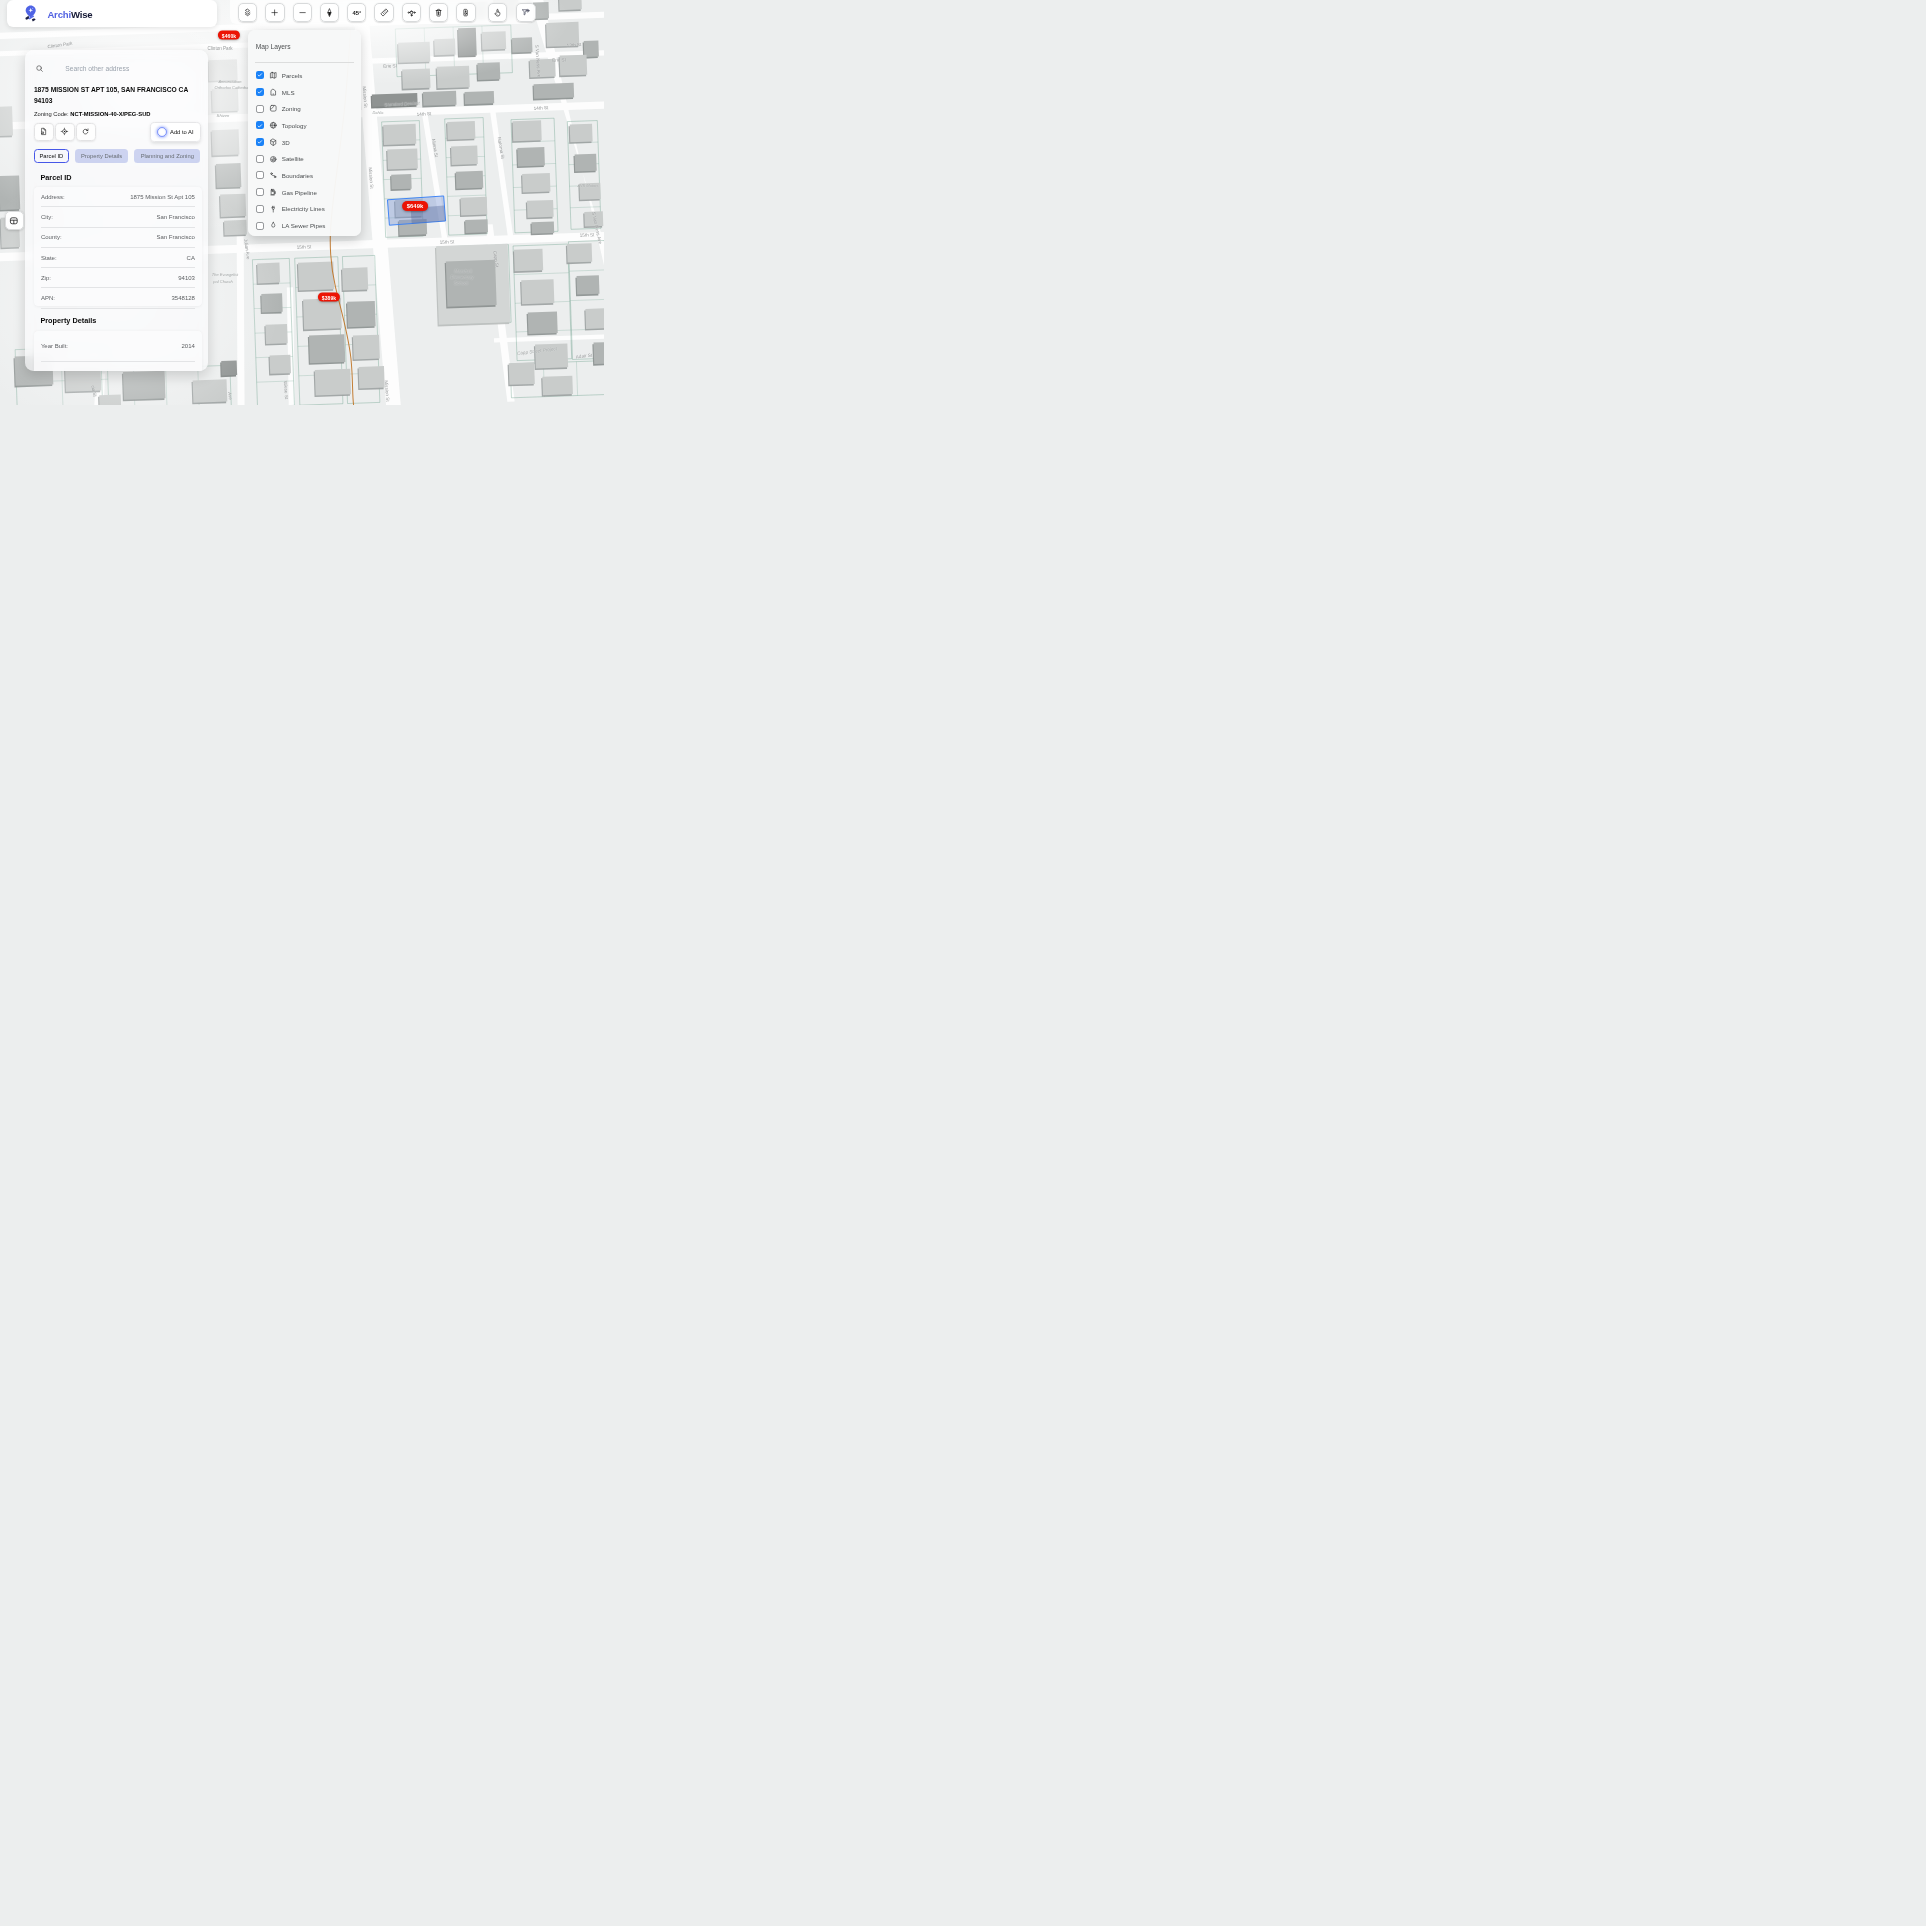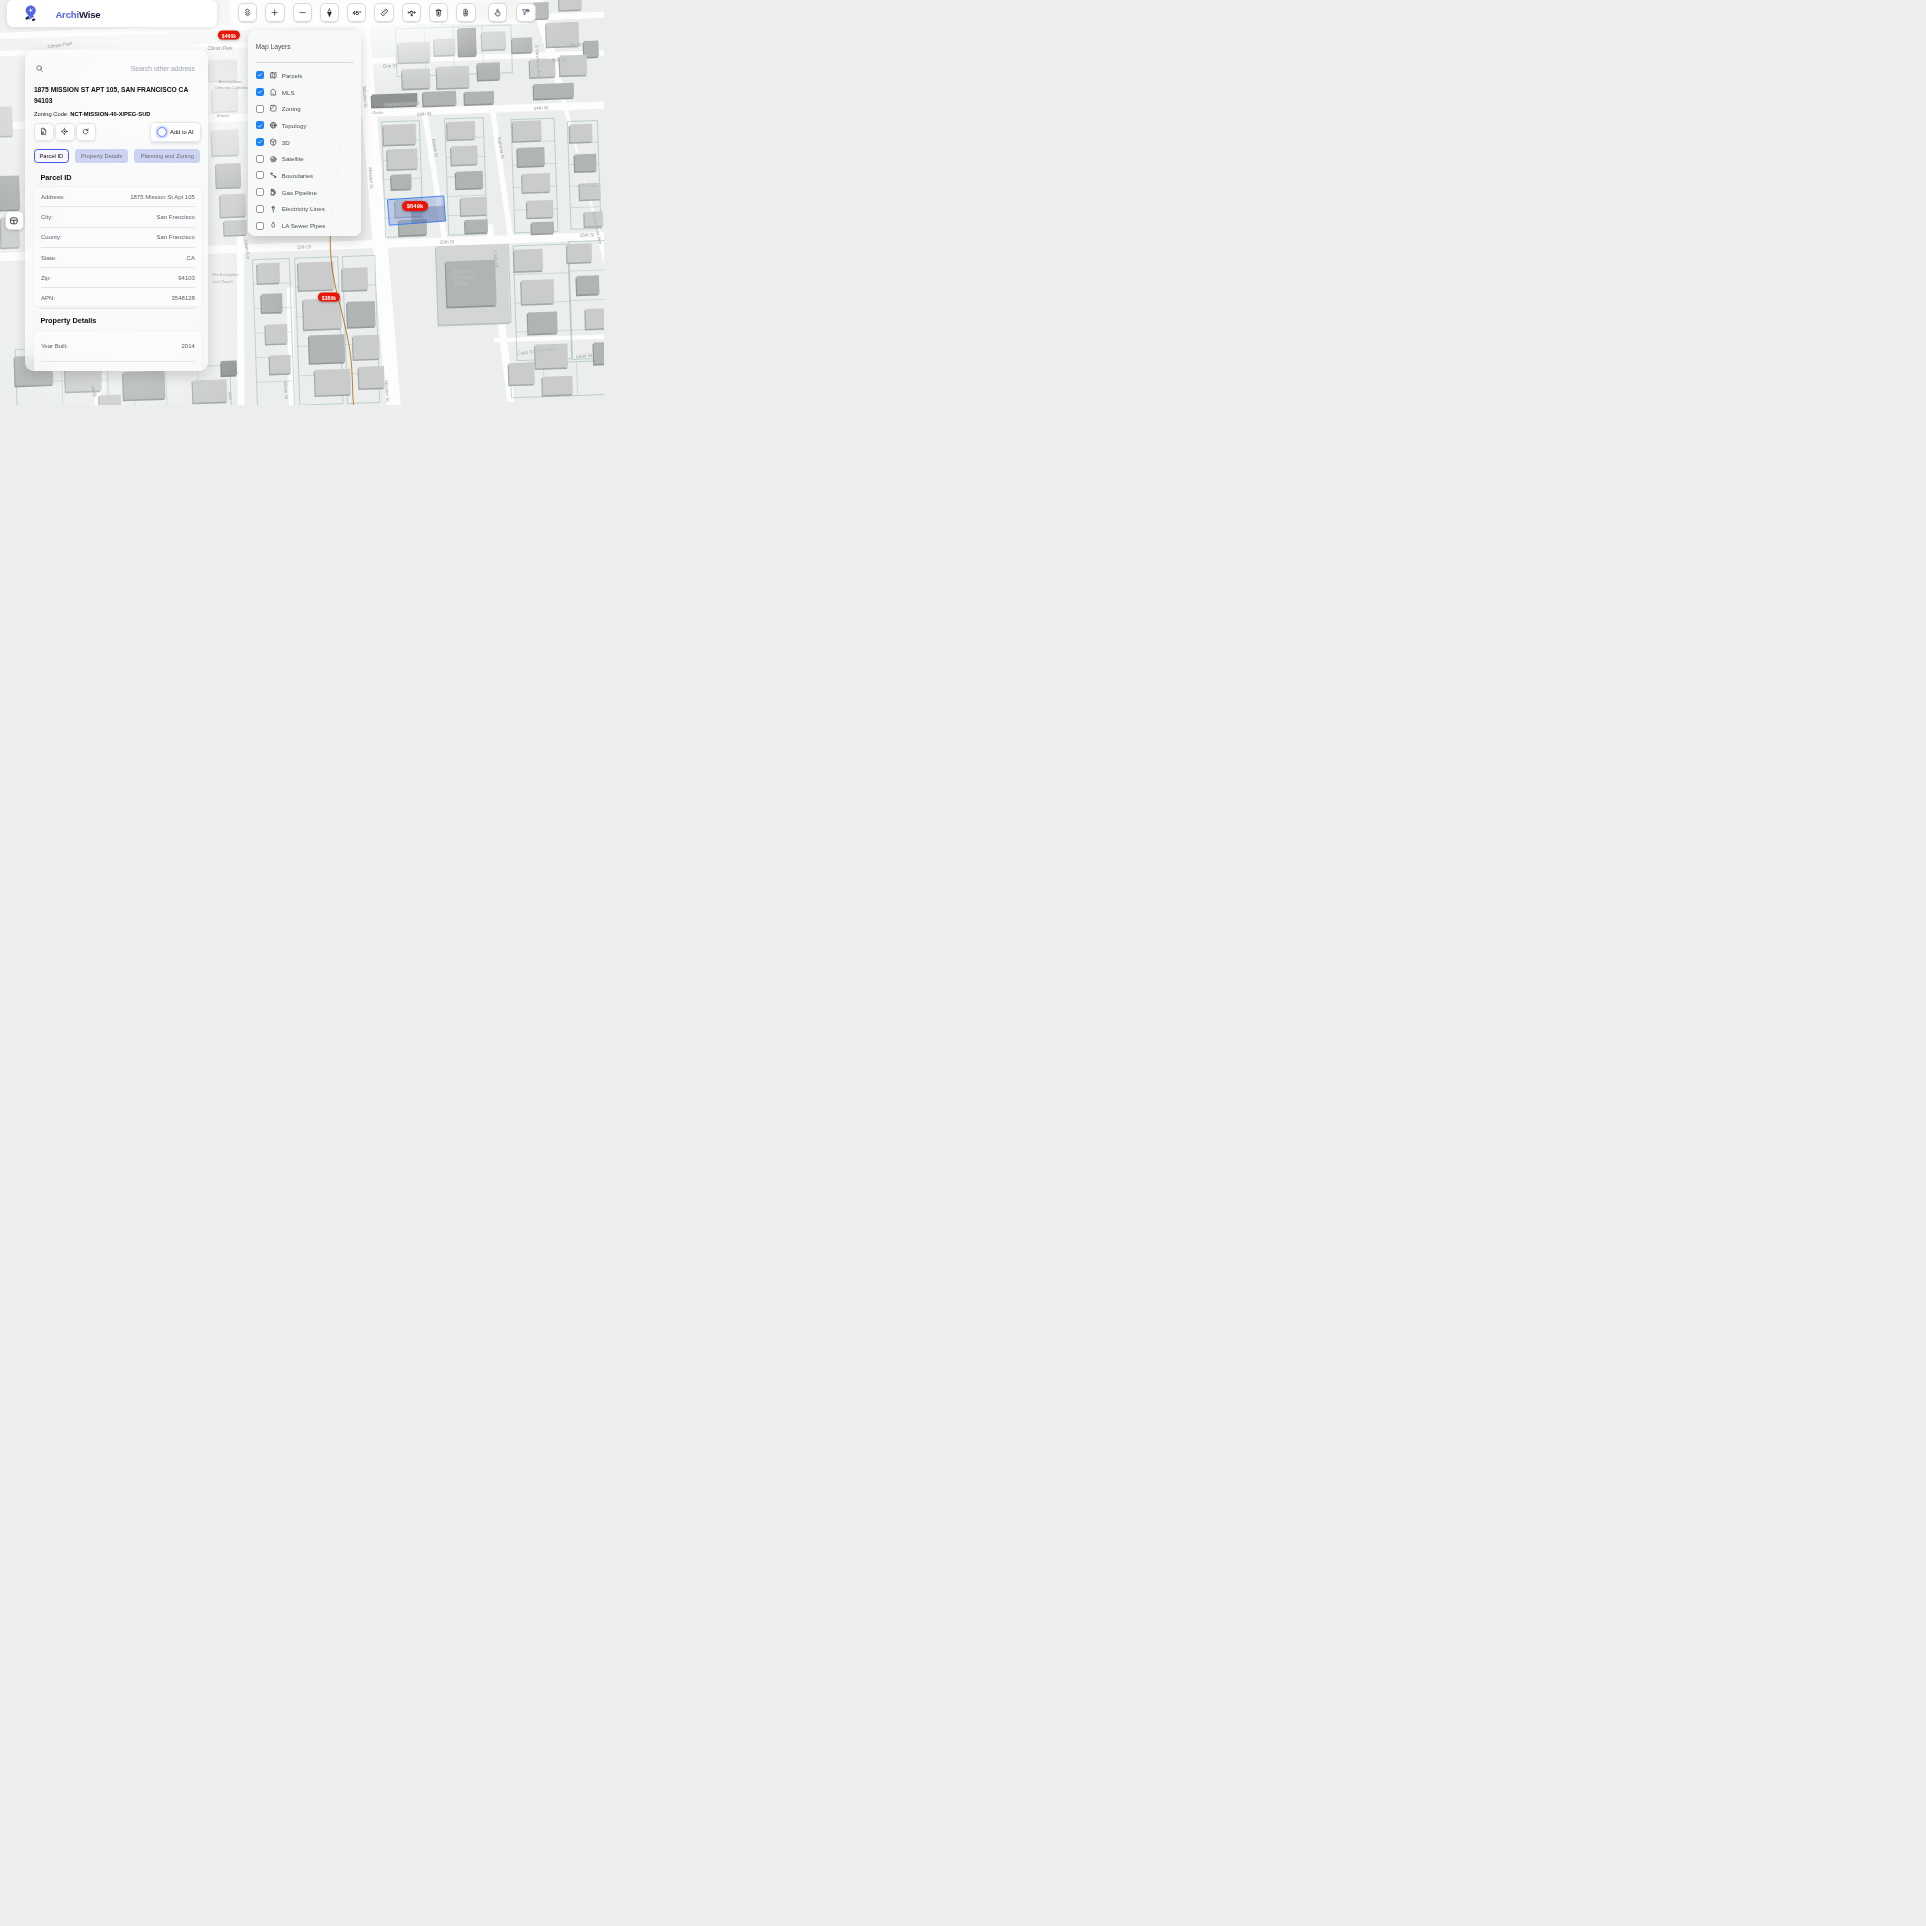--- a/index.html
+++ b/index.html
@@ -21,21 +21,21 @@
 
   .marker{position:absolute;transform:translate(-50%,-50%);background:#ec1405;color:#fff;
      font-weight:bold;font-size:5px;padding:1.5px 3.9px;border-radius:5.4px;
      box-shadow:0 0.8px 2.3px rgba(0,0,0,.35);letter-spacing:0.1px;}
   .marker.large{font-size:5.8px;padding:1.9px 4.6px;border-radius:6.2px;}
 
   
   #logo-card{position:absolute;left:7px;top:0;width:210px;height:27px;background:#fff;
      border-radius:6.2px;box-shadow:0 1.5px 5.4px rgba(0,0,0,.10);display:flex;align-items:center;}
   #logo-card .pin{width:15.4px;height:17px;margin-left:16px;}
-  #logo-text{font-size:9.6px;font-weight:800;letter-spacing:-0.2px;margin-left:17px;margin-top:1.5px;}
+  #logo-text{font-size:9.6px;font-weight:800;letter-spacing:-0.2px;margin-left:9px;margin-top:1.5px;}
   #logo-text .p1{color:#5363e2;} #logo-text .p2{color:#151935;}
 
   
   #toolbar-strip{position:absolute;left:230px;top:0;width:303px;height:24px;
      background:rgba(255,255,255,.72);border-radius:0 0 6.2px 6.2px;backdrop-filter:blur(3.1px);}
   #toolbar{position:absolute;left:238px;top:3.1px;display:flex;gap:8px;}
   .tbtn{width:17.3px;height:17.3px;border-radius:5px;background:rgba(255,255,255,.96);
      border:0.4px solid #d8dadb;box-shadow:0 0.4px 1.2px rgba(0,0,0,.13);display:flex;
      align-items:center;justify-content:center;color:#141414;cursor:pointer;}
   .tbtn svg{width:9.2px;height:9.2px;}
@@ -56,21 +56,21 @@
   .layer-ic svg{width:8.5px;height:8.5px;}
   .layer-lb{margin-left:4.6px;font-size:6.2px;color:#4b4e50;}
 
   
   #prop-panel{position:absolute;left:25.4px;top:50px;width:183px;height:321px;
      background:rgba(252,252,253,.62);backdrop-filter:blur(4.6px);border-radius:8.5px;
      box-shadow:0 4.6px 13px rgba(0,0,0,.16);overflow:hidden;}
   #search-row{position:absolute;left:10px;top:12.3px;right:11.6px;height:13px;display:flex;align-items:center;color:#4a4a4a;}
   #search-row svg{width:8.9px;height:8.9px;flex:none;}
   #search-input{flex:1;margin-left:19px;background:transparent;border:none;outline:none;
-     font-size:6.7px;color:#333;font-family:inherit;text-align:right;}
+     font-size:6.7px;color:#333;font-family:inherit;}
   #search-input::placeholder{color:#9ba3ad;}
   #addr-title{position:absolute;left:8.5px;top:34px;width:169px;font-size:6.7px;line-height:11.2px;
      font-weight:800;color:#0a0a0a;}
   #zoning-line{position:absolute;left:8.5px;top:61px;font-size:5.8px;color:#1b1b1b;}
   #zoning-line b{font-weight:800;color:#000;}
   #act-row{position:absolute;left:8.5px;top:72px;right:7.7px;height:17.7px;}
   .abtn{position:absolute;width:17.7px;height:16px;top:0.8px;border-radius:4.6px;background:rgba(255,255,255,.9);
      border:0.4px solid #e3e3e4;box-shadow:0 0.8px 1.9px rgba(0,0,0,.08);display:flex;align-items:center;
      justify-content:center;color:#151515;cursor:pointer;}
   .abtn svg{width:8.9px;height:8.9px;}

